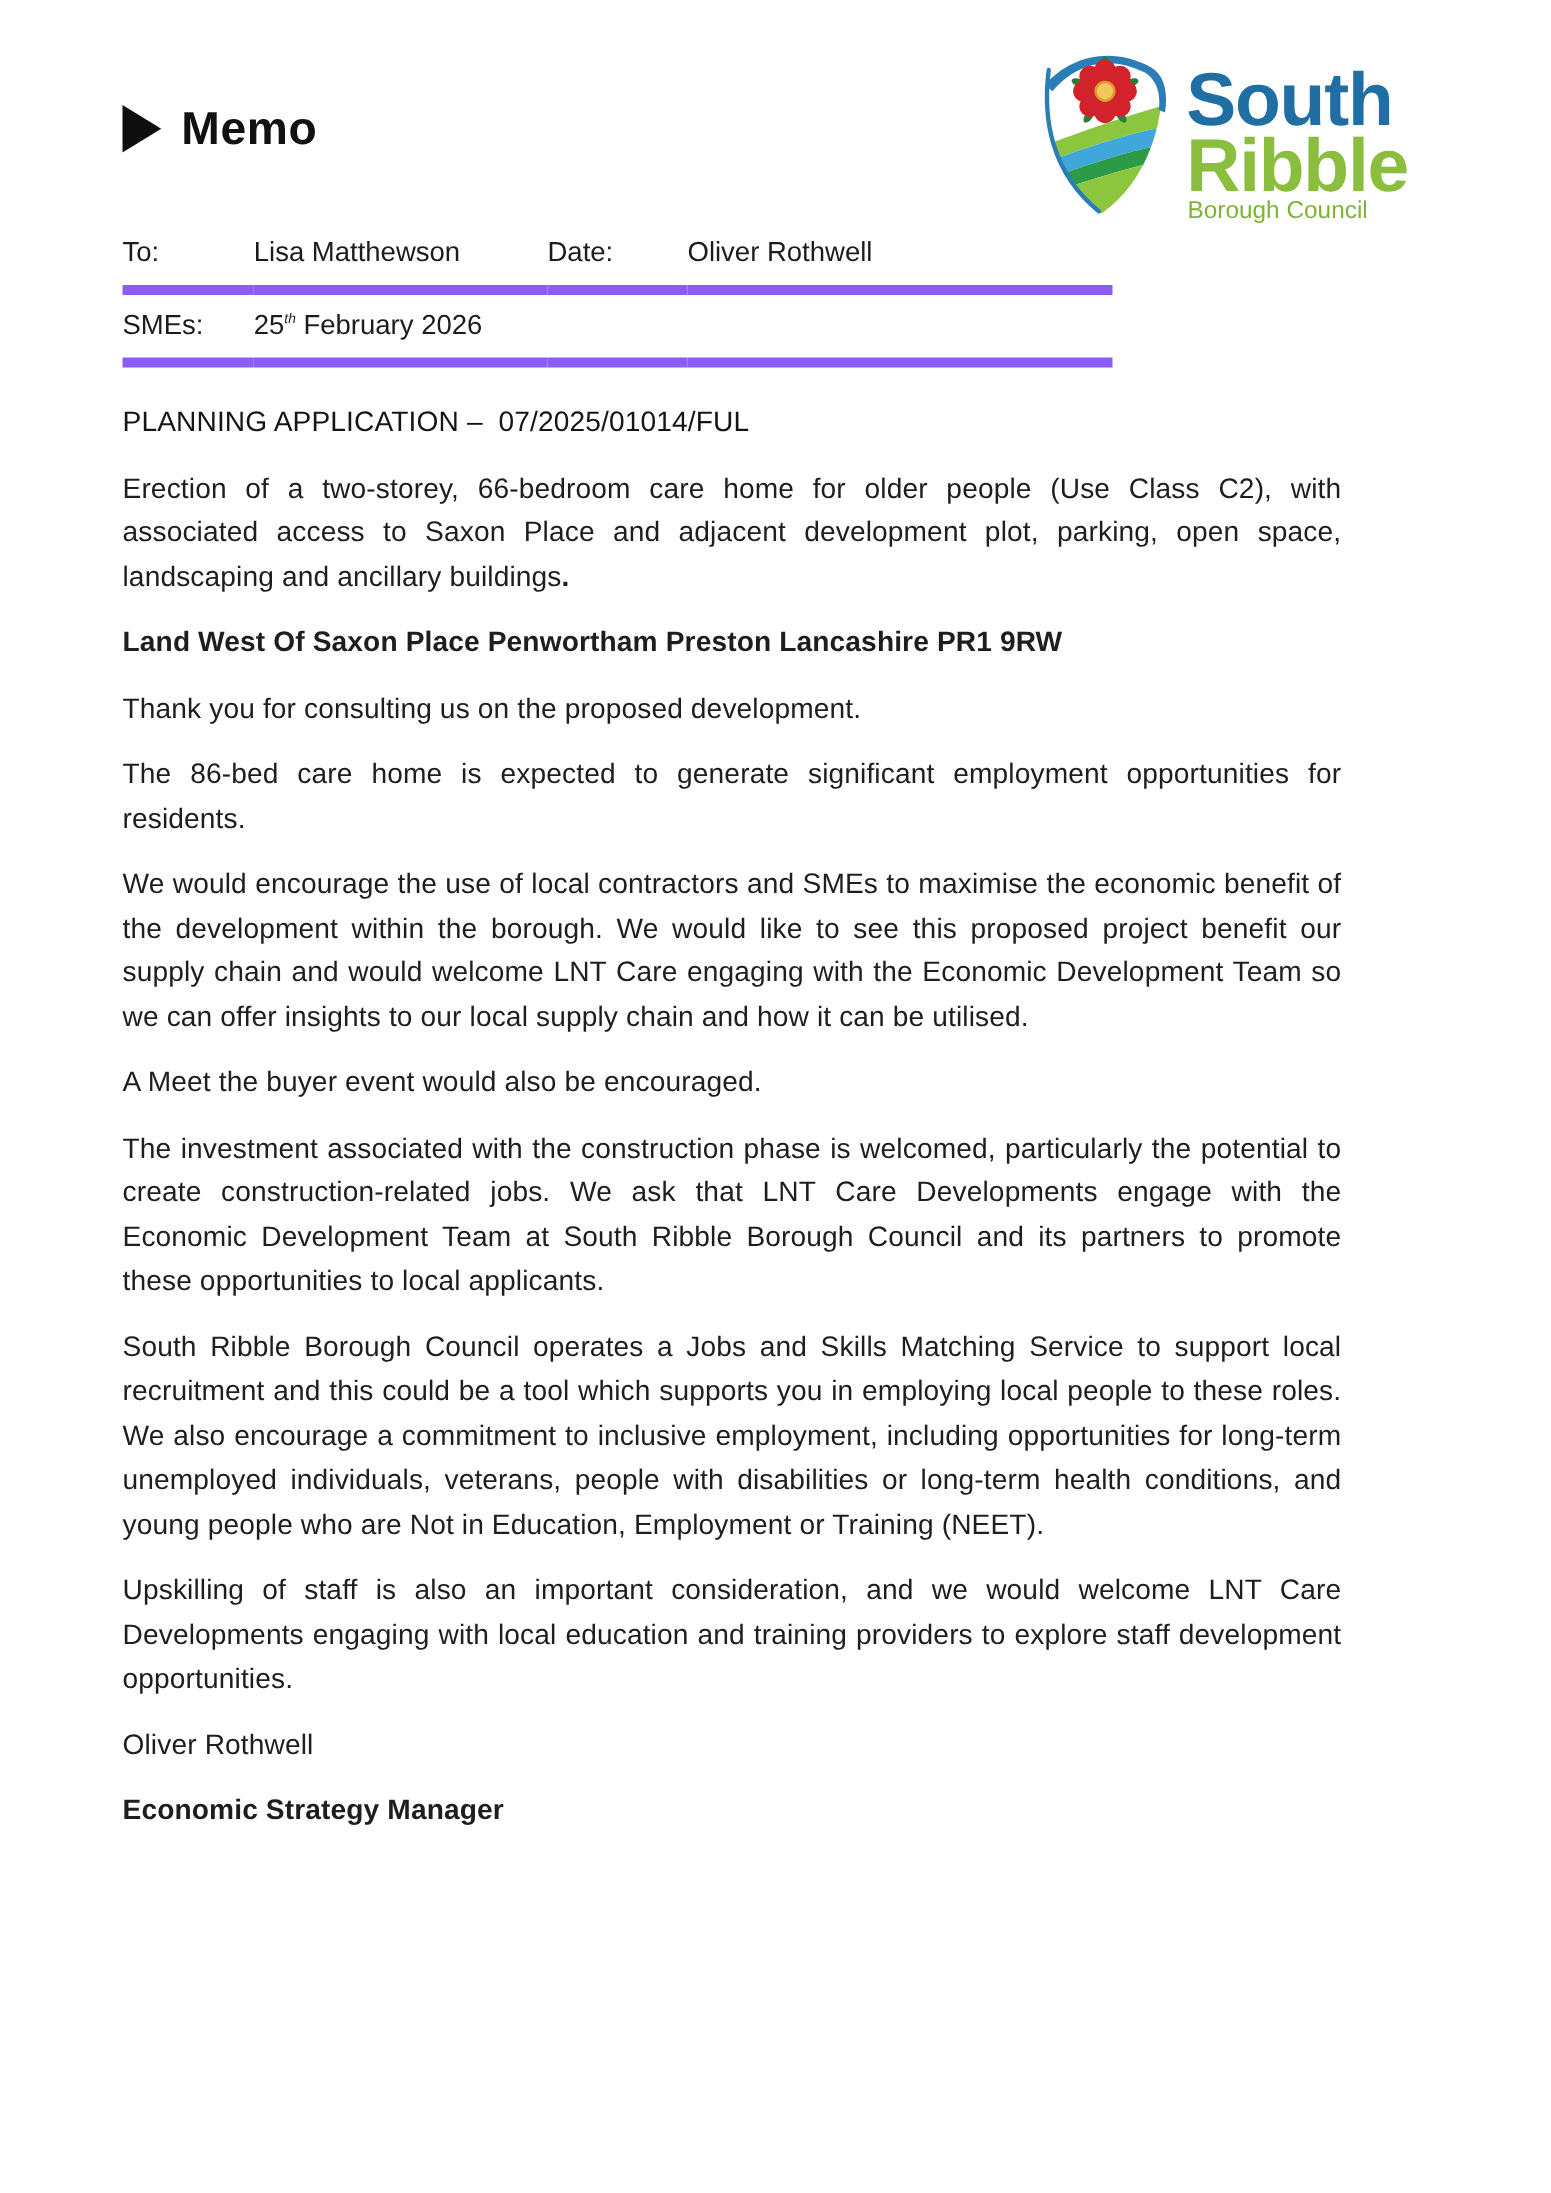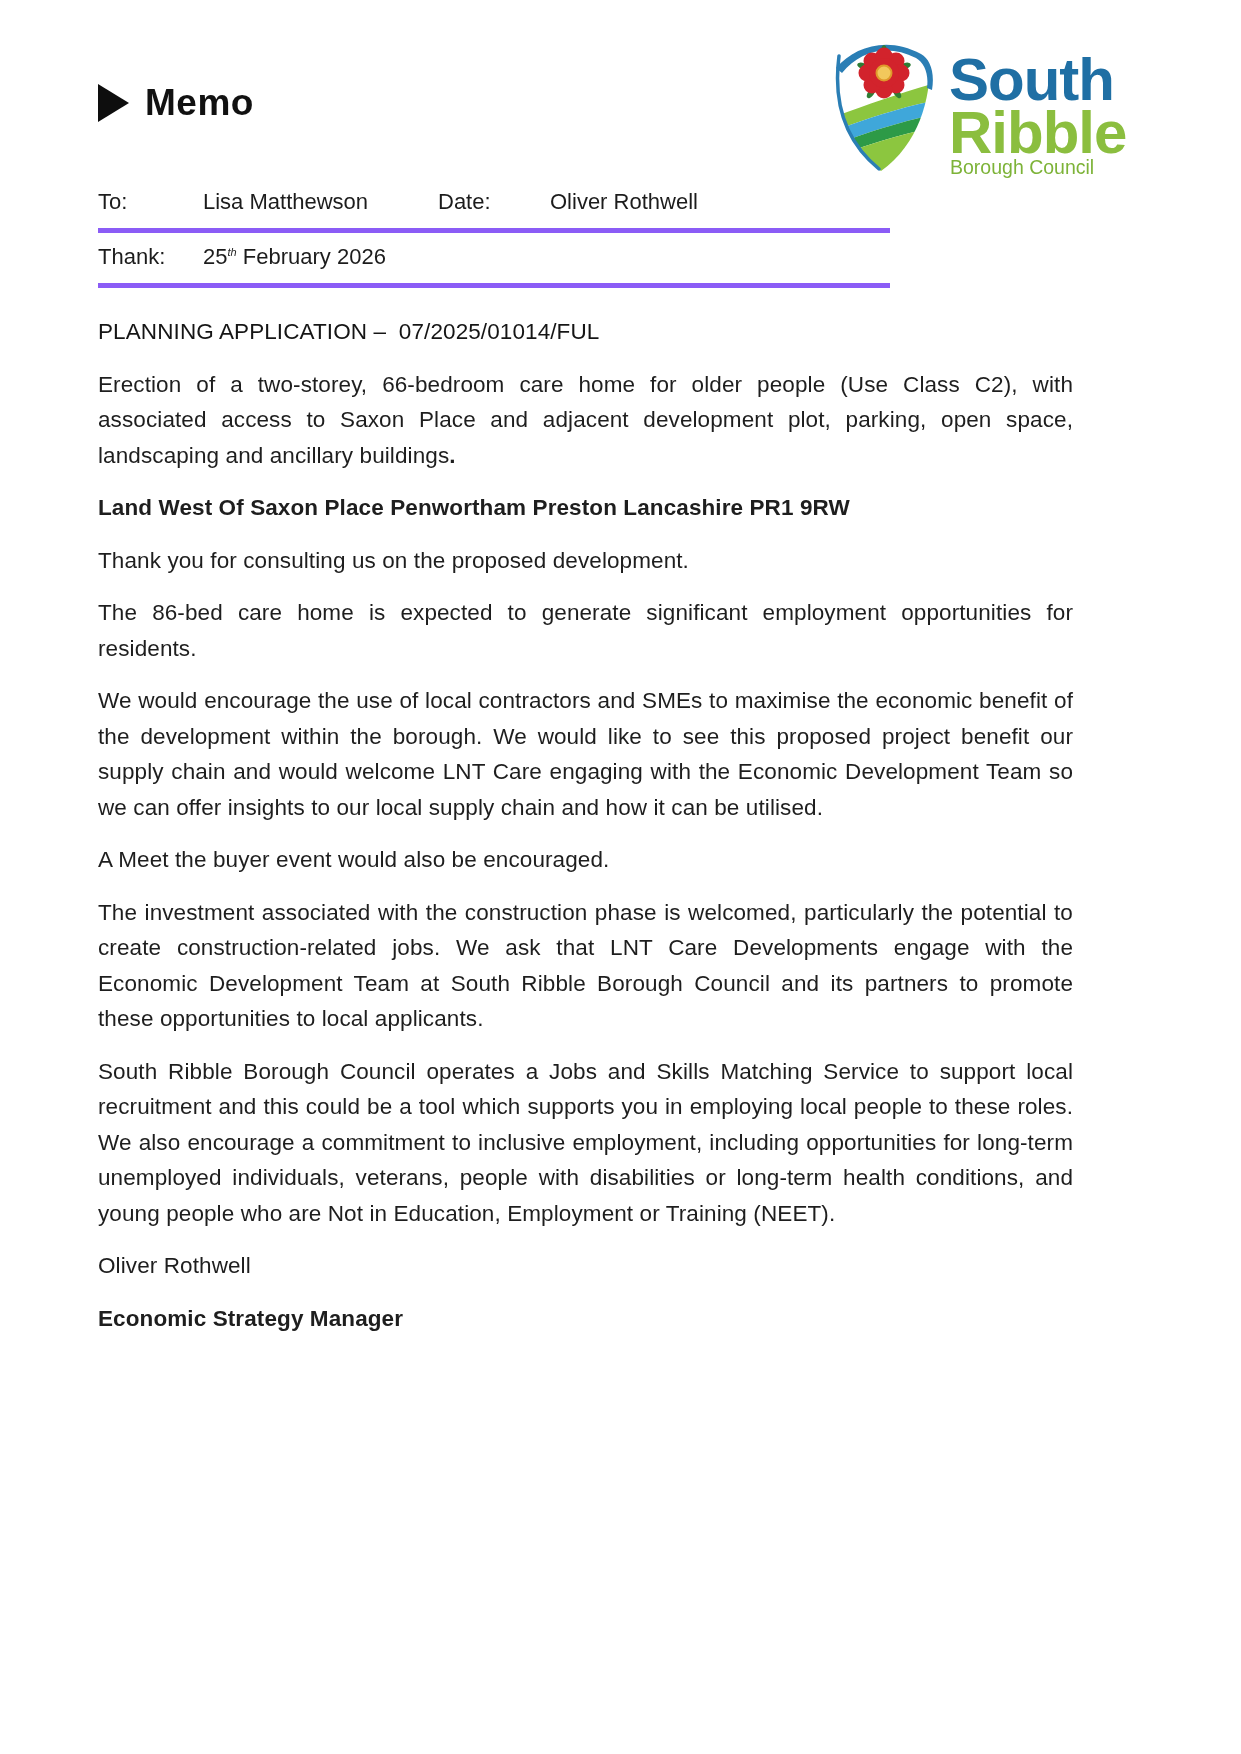--- a/index.html
+++ b/index.html
@@ -56,21 +56,21 @@
 
   
   .meta {
     border-collapse: collapse;
     width: 750px;
     margin-top: 0;
     table-layout: fixed;
     font-size: 22px;
     color: #1c1c1c;
   }
-  .meta tr { border-bottom: 5px solid #8b5cf6; }
+  .meta tr { border-bottom: 8px solid #8b5cf6; }
   .meta td {
     vertical-align: middle;
     padding: 9px 0 11px 0;
     line-height: 30px;
   }
   .meta .c1 { width: 85px;  padding-right: 20px; }
   .meta .c2 { width: 235px; }
   .meta .c3 { width: 90px;  padding-right: 22px; }
   .meta .c4 { width: 340px; }
   .meta .ref-val {
@@ -160,21 +160,21 @@
 
   <table class="meta">
     <tbody>
         <tr>
       <td class="c1">To:</td>
       <td class="c2">Lisa Matthewson</td>
       <td class="c3">Date:</td>
       <td class="c4">Oliver Rothwell</td>
     </tr>
     <tr>
-      <td class="c1">Thank:</td>
+      <td class="c1">SMEs:</td>
       <td class="c2" colspan="3"><span>25</span><sup>th</sup><span> February 2026</span></td>
     </tr>
   </tbody>
     </table>
 
   <div class="doc-body">
     <h2>PLANNING APPLICATION –  07/2025/01014/FUL</h2>
 
     <p class="justify"><span>Erection of a two-storey, 66-bedroom care home for older people (Use Class C2), with associated access to Saxon Place and adjacent development plot, parking, open space, landscaping and ancillary buildings</span><span class="bold">.</span></p>
 
@@ -185,19 +185,20 @@
     <p class="justify">The 86-bed care home is expected to generate significant employment opportunities for residents.</p>
 
     <p class="justify">We would encourage the use of local contractors and SMEs to maximise the economic benefit of the development within the borough. We would like to see this proposed project benefit our supply chain and would welcome LNT Care engaging with the Economic Development Team so we can offer insights to our local supply chain and how it can be utilised.</p>
 
     <p>A Meet the buyer event would also be encouraged.</p>
 
     <p class="justify">The investment associated with the construction phase is welcomed, particularly the potential to create construction-related jobs. We ask that LNT Care Developments engage with the Economic Development Team at South Ribble Borough Council and its partners to promote these opportunities to local applicants.</p>
 
     <p class="justify">South Ribble Borough Council operates a Jobs and Skills Matching Service to support local recruitment and this could be a tool which supports you in employing local people to these roles. We also encourage a commitment to inclusive employment, including opportunities for long-term unemployed individuals, veterans, people with disabilities or long-term health conditions, and young people who are Not in Education, Employment or Training (NEET).</p>
 
+    <p class="justify">Upskilling of staff is also an important consideration, and we would welcome LNT Care Developments engaging with local education and training providers to explore staff development opportunities.</p>
 
     <p>Oliver Rothwell</p>
 
     <p class="bold">Economic Strategy Manager</p>
   </div>
 
 </div>
 
 </body></html>

